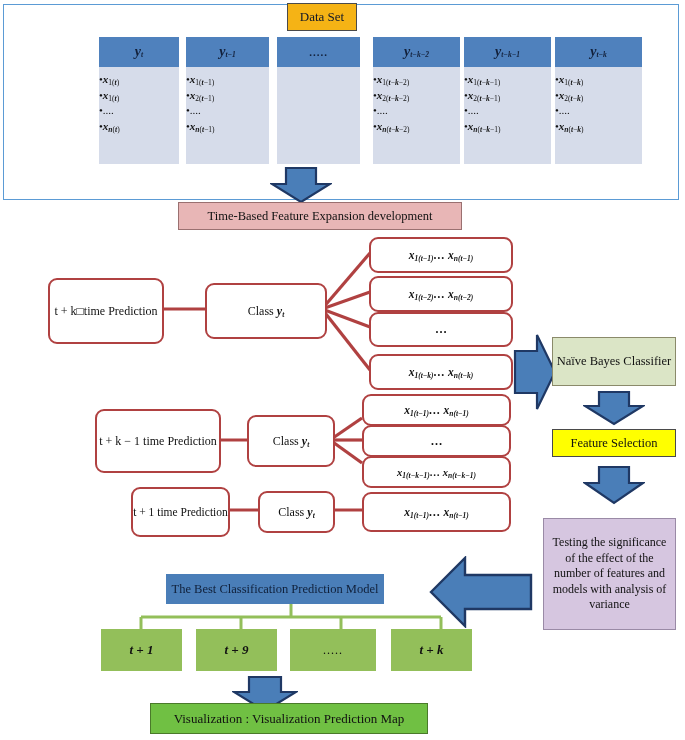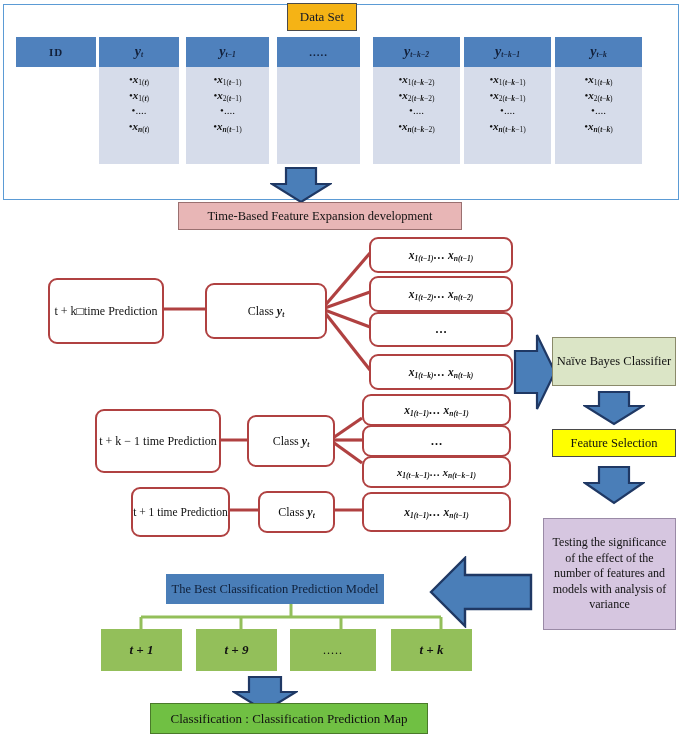--- a/index.html
+++ b/index.html
@@ -39,21 +39,21 @@
     background:#d6dcea;height:92px;padding:5px 0 0 0;
   }
   .col-body ul{
     list-style:none;margin:0;padding:0 0 0 6px;
   }
   .col-body li{
     font-size:11px;color:#111;line-height:1.42;
     white-space:nowrap;
   }
   .col-body.centered ul{padding-left:0;text-align:center;}
-  .col-body.centered li{text-align:center;}
+  .col-body.centered li{text-align:left;}
   sub{font-size:7.5px;vertical-align:baseline;position:relative;top:2px;}
   sup{font-size:7.5px;vertical-align:baseline;position:relative;top:-4px;}
   .mi{font-style:italic;font-weight:bold;}
 
   
   .arrow-down{
     position:absolute;
   }
   .arrow-down svg, .arrow-right svg, .arrow-left svg{display:block;}
 
@@ -122,21 +122,20 @@
 </head>
 <body>
 
 <div class="abs" id="dataset-frame"></div>
 
 <div class="abs" id="dataset-title">
   <span>Data Set</span>
 </div>
 
 <div class="col" style="left:16px;width:80px;">
-  <div class="col-head plain">ID</div>
 </div>
 
 <div class="col" style="left:99px;width:80px;">
   <div class="col-head">
       <span class="mi">y</span>
       <sub><span class="mi">t</span></sub>
     </div>
   <div class="col-body centered">
     <ul>
       <li>•<span class="mi">x</span><sub>1(<span class="mi">t</span>)</sub></li>
@@ -353,14 +352,14 @@
   <span>t + k</span>
 </div>
 
 <div class="arrow-down abs" style="left:232px;top:675px;">
   <svg width="66" height="38" viewBox="0 0 66 38">
     <polygon points="17,2 49,2 49,17 64,17 33,36 2,17 17,17" fill="#4a7eb8" stroke="#1f3864" stroke-width="2.2" stroke-linejoin="miter"></polygon>
   </svg>
 </div>
 
 <div class="abs" id="viz-box">
-  <span>Classification :  Classification Prediction Map</span>
+  <span>Visualization :  Visualization Prediction Map</span>
 </div>
 
 </body></html>

